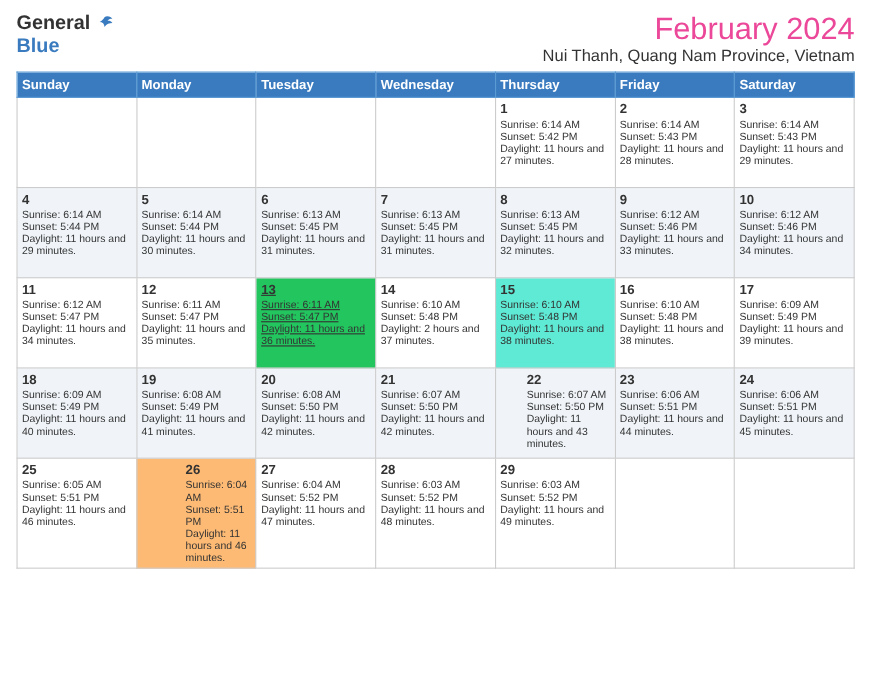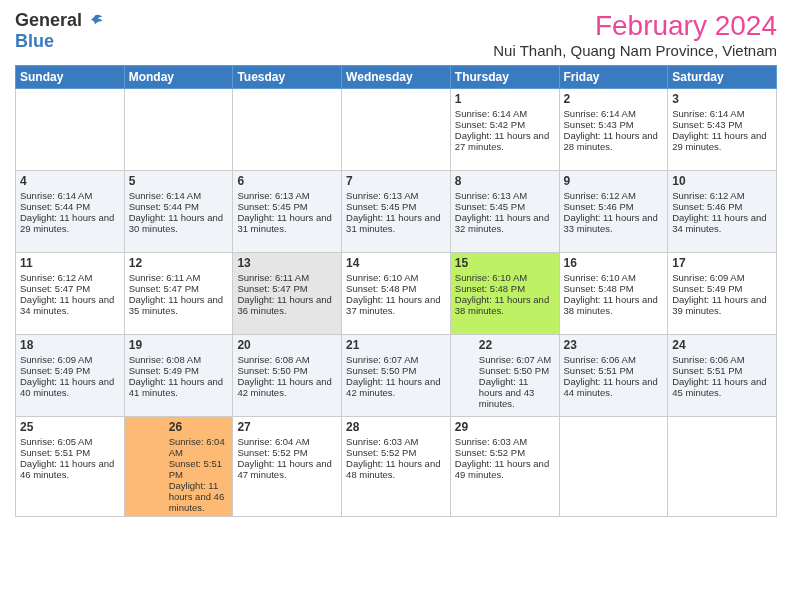--- a/index.html
+++ b/index.html
@@ -195,33 +195,33 @@
             <div>Sunrise: 6:12 AM</div>
             <div>Sunset: 5:47 PM</div>
             <div>Daylight: 11 hours and 34 minutes.</div>
           </td>
           <td style="background: rgb(255, 255, 255);">
             <span class="day-num">12</span>
             <div>Sunrise: 6:11 AM</div>
             <div>Sunset: 5:47 PM</div>
             <div>Daylight: 11 hours and 35 minutes.</div>
           </td>
-          <td style="background: #e5e5e5;">
+          <td style="background: #22c55e; text-decoration: underline;">
             <span class="day-num">13</span>
             <div>Sunrise: 6:11 AM</div>
             <div>Sunset: 5:47 PM</div>
             <div>Daylight: 11 hours and 36 minutes.</div>
           </td>
           <td style="background: rgb(255, 255, 255);">
             <span class="day-num">14</span>
             <div>Sunrise: 6:10 AM</div>
             <div>Sunset: 5:48 PM</div>
-            <div>Daylight: 11 hours and 37 minutes.</div>
-          </td>
-          <td style="background: #bef264;">
+            <div>Daylight: 2 hours and 37 minutes.</div>
+          </td>
+          <td style="background: #5eead4;">
             <span class="day-num">15</span>
             <div>Sunrise: 6:10 AM</div>
             <div>Sunset: 5:48 PM</div>
             <div>Daylight: 11 hours and 38 minutes.</div>
           </td>
           <td style="background: rgb(255, 255, 255);">
             <span class="day-num">16</span>
             <div>Sunrise: 6:10 AM</div>
             <div>Sunset: 5:48 PM</div>
             <div>Daylight: 11 hours and 38 minutes.</div>

